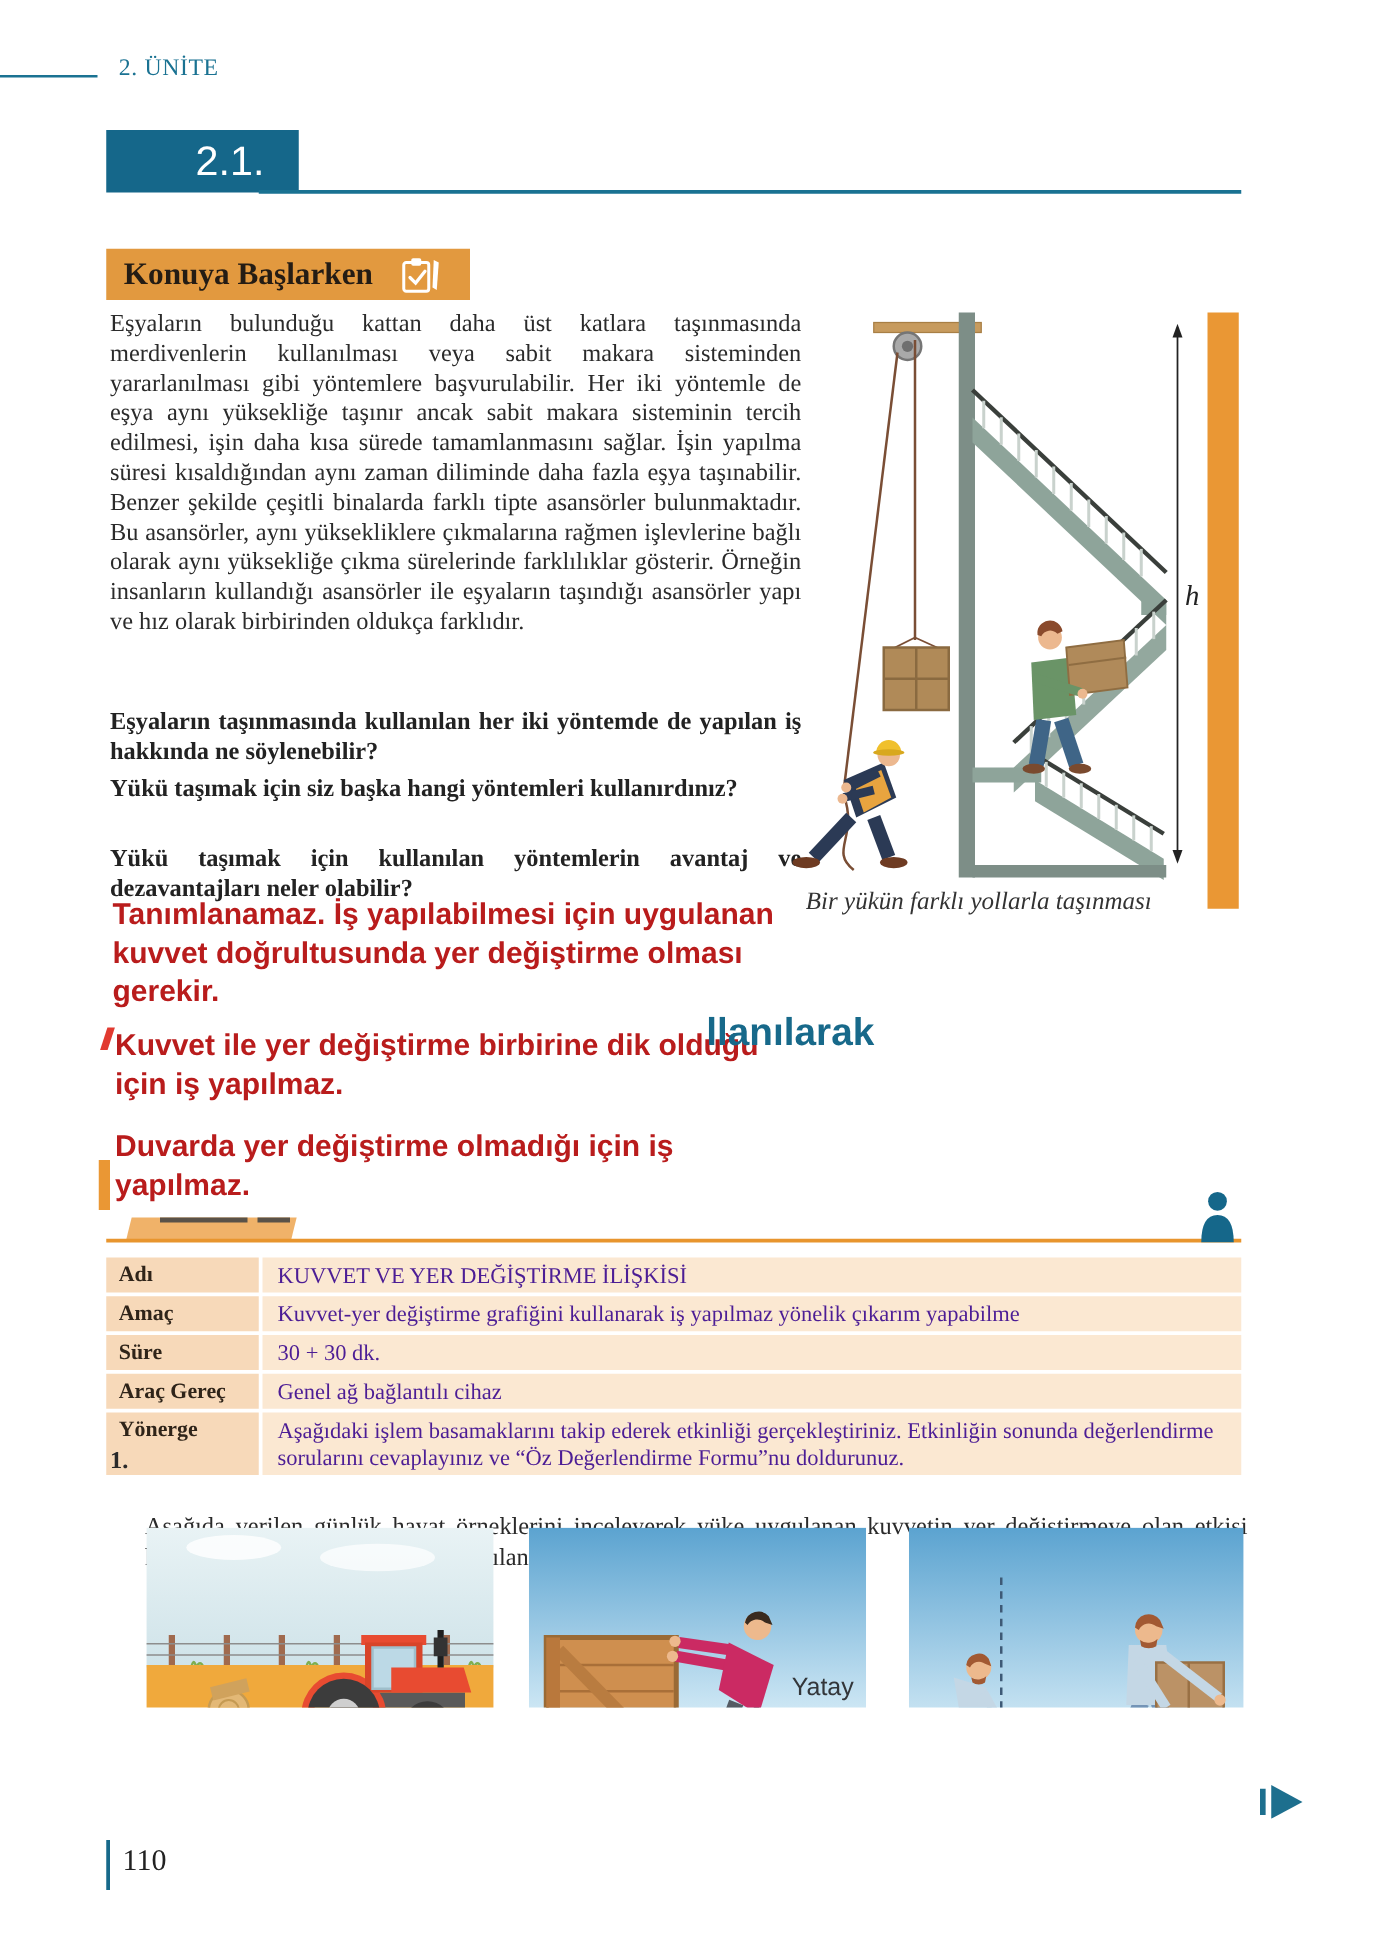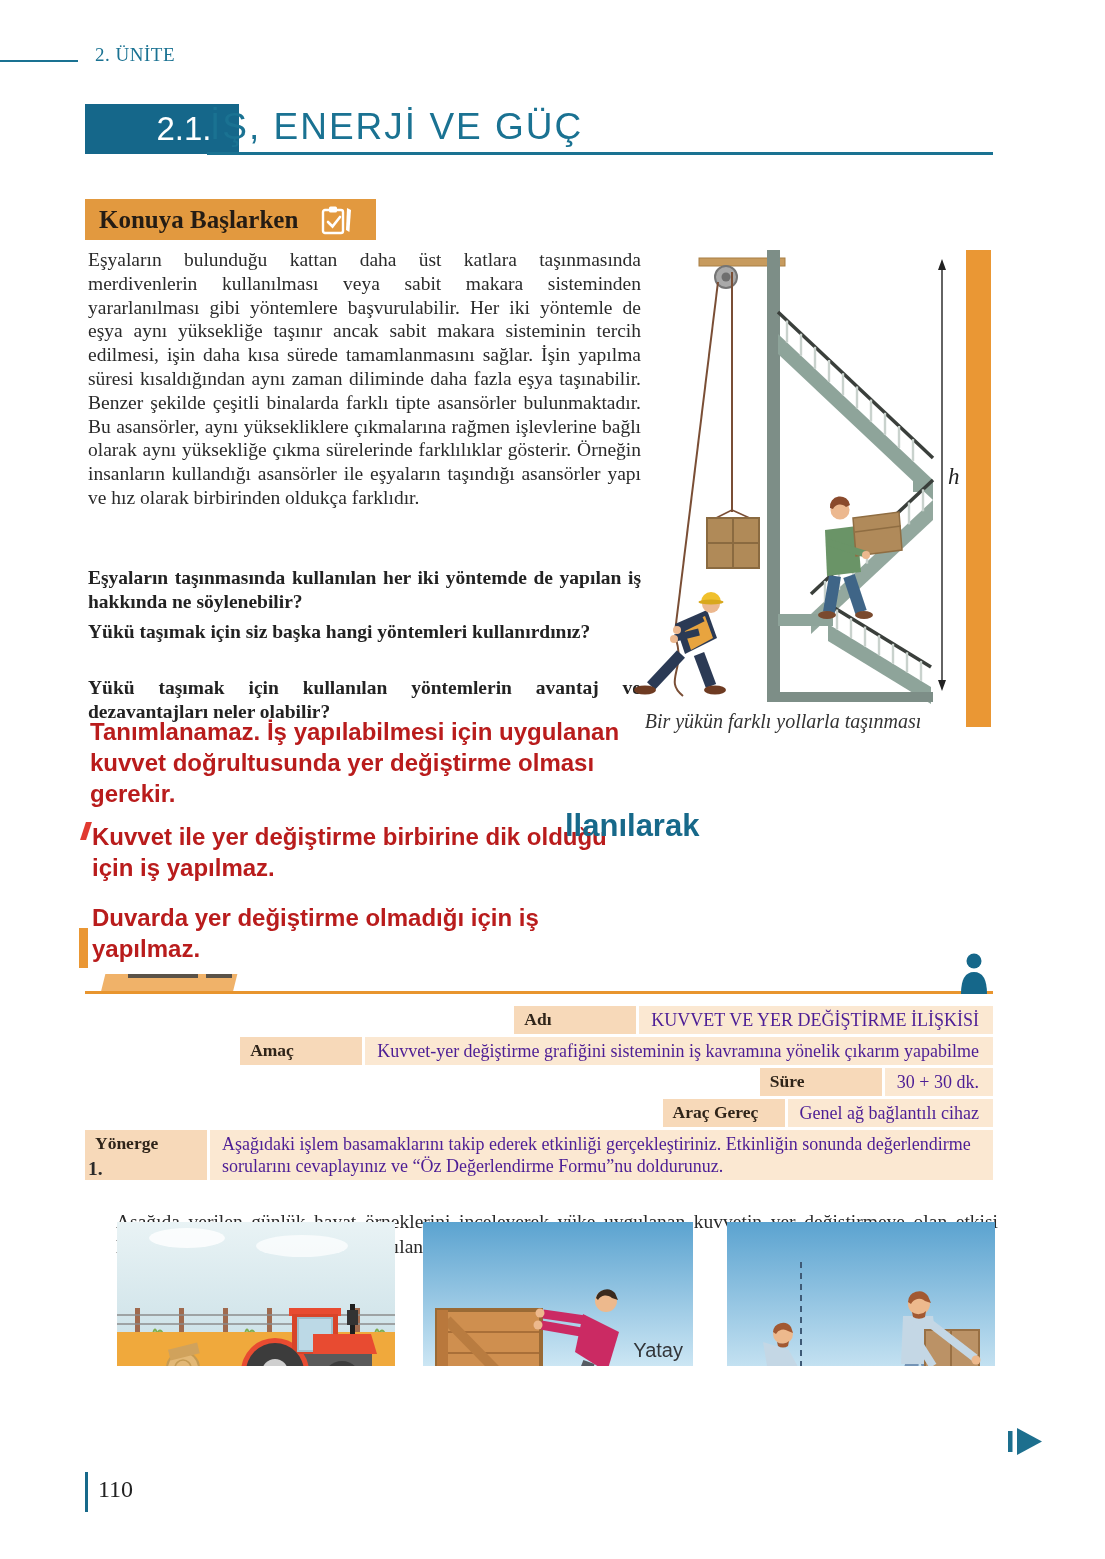--- a/index.html
+++ b/index.html
@@ -47,21 +47,21 @@
 
   
   .tab{left:103px;top:974px;width:132px;height:19px;background:#f0b269;transform:skewX(-14deg);
        overflow:hidden;}
   .tab-smudge1{left:128px;top:974px;width:70px;height:4px;background:#5a5248;}
   .tab-smudge2{left:206px;top:974px;width:26px;height:4px;background:#5a5248;}
   .activity-rule{left:85px;top:991px;width:908px;height:3px;background:#e8952e;}
   .person-icon{left:960px;top:952px;}
 
   
-  .table{left:85px;top:1006px;width:908px;display:flex;flex-direction:column;gap:3px;align-items:flex-end;}
+  .table{left:85px;top:1006px;width:908px;display:flex;flex-direction:column;gap:3px;}
   .trow{display:flex;gap:3px;}
   .tlabel{width:122px;background:#f7d9b9;font-weight:bold;font-size:17.5px;color:#2f2419;
           padding:3px 0 3px 10px;box-sizing:border-box;flex-shrink:0;}
   .tvalue{flex:1;background:#fbe8d2;font-size:18px;color:#4c1d95;
           padding:3px 14px 3px 12px;box-sizing:border-box;line-height:22px;}
 
   
   .step-num{left:88px;top:1158px;font-size:19.5px;font-weight:bold;}
   .step-text{left:116px;top:1210px;width:882px;font-size:19.5px;line-height:24.5px;
              text-align:justify;}
@@ -89,21 +89,20 @@
 <body>
 
 <div class="page">
 
   <div class="abs unit-rule"></div>
   <div class="abs unit-label">2. ÜNİTE</div>
 
   <div class="abs sec-box">
     <span>2.1.</span>
   </div>
-  <div class="abs sec-title">İŞ, ENERJİ VE GÜÇ</div>
   <div class="abs sec-underline"></div>
 
   <div class="abs banner">
     <span class="banner-label">Konuya Başlarken</span>
     <span class="banner-icon">
       <svg width="34" height="30" viewBox="0 0 34 30">
         <rect x="3" y="5" width="20" height="23" rx="2" fill="none" stroke="#ffffff" stroke-width="2.4"></rect>
         <rect x="9" y="1.5" width="8" height="6" rx="1.5" fill="#ffffff"></rect>
         <path d="M8 17 l4.5 4.5 L20 12" fill="none" stroke="#ffffff" stroke-width="2.6" stroke-linecap="round"></path>
         <polygon points="27,3 31,5 29.4,27 26,25" fill="#ffffff"></polygon>
@@ -234,21 +233,21 @@
     </svg>
   </span>
 
   <div class="abs table">
     <div class="trow">
       <div class="tlabel">Adı</div>
       <div class="tvalue">KUVVET VE YER DEĞİŞTİRME İLİŞKİSİ</div>
     </div>
     <div class="trow">
       <div class="tlabel">Amaç</div>
-      <div class="tvalue">Kuvvet-yer değiştirme grafiğini sisteminin iş kavramına yönelik çıkarım yapabilme</div>
+      <div class="tvalue">Kuvvet-yer değiştirme grafiğini kullanarak iş yapılmaz yönelik çıkarım yapabilme</div>
     </div>
     <div class="trow">
       <div class="tlabel">Süre</div>
       <div class="tvalue">30 + 30 dk.</div>
     </div>
     <div class="trow">
       <div class="tlabel">Araç Gereç</div>
       <div class="tvalue">Genel ağ bağlantılı cihaz</div>
     </div>
     <div class="trow">

